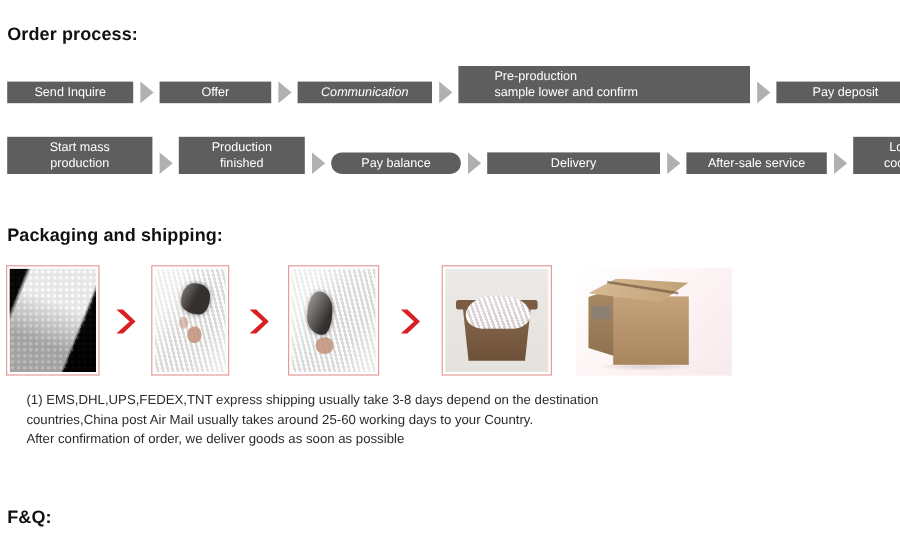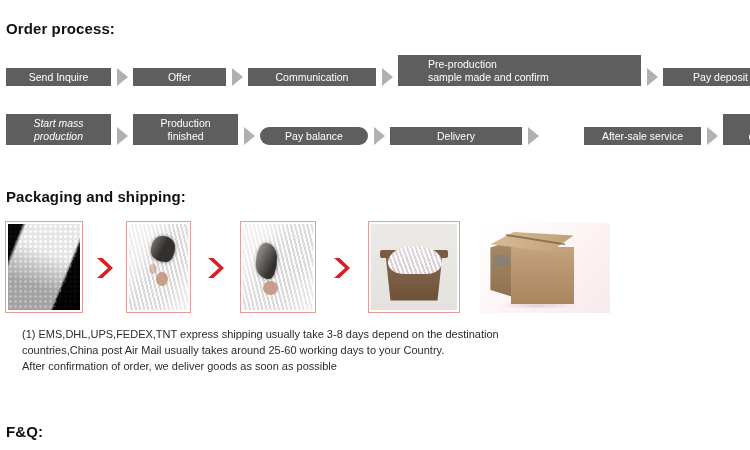--- a/index.html
+++ b/index.html
@@ -252,45 +252,45 @@
       <div class="tri"></div>
     </div>
     <div class="flow-box" style="width: 93px;">
       <div>
         <span class="line">Offer</span>
       </div>
     </div>
     <div class="flow-arrow">
       <div class="tri"></div>
     </div>
-    <div class="flow-box" style="width: 128px;">
+    <div class="flow-box" style="width: 112px; font-style: italic;">
       <div>
         <span class="line">Communication</span>
       </div>
     </div>
     <div class="flow-arrow">
       <div class="tri"></div>
     </div>
     <div class="flow-box align-left" style="width: 243px;">
       <div>
         <span class="line">Pre-production</span>
-        <span class="line">sample made and confirm</span>
+        <span class="line">sample lower and confirm</span>
       </div>
     </div>
     <div class="flow-arrow">
       <div class="tri"></div>
     </div>
     <div class="flow-box" style="width: 115px;">
       <div>
         <span class="line">Pay deposit</span>
       </div>
     </div>
   </div>
 <div id="flow-row-2" class="flow-row">
-    <div class="flow-box" style="width: 105px; font-style: italic;">
+    <div class="flow-box" style="width: 121px;">
       <div>
         <span class="line">Start mass</span>
         <span class="line">production</span>
       </div>
     </div>
     <div class="flow-arrow">
       <div class="tri"></div>
     </div>
     <div class="flow-box" style="width: 105px;">
       <div>
@@ -302,29 +302,29 @@
       <div class="tri"></div>
     </div>
     <div class="flow-box" style="width: 108px; border-radius: 15px;">
       <div>
         <span class="line">Pay balance</span>
       </div>
     </div>
     <div class="flow-arrow">
       <div class="tri"></div>
     </div>
-    <div class="flow-box" style="width: 132px;">
+    <div class="flow-box" style="width: 144px;">
       <div>
         <span class="line">Delivery</span>
       </div>
     </div>
     <div class="flow-arrow">
       <div class="tri"></div>
     </div>
-    <div class="flow-box" style="width: 117px; margin-left: 40px;">
+    <div class="flow-box" style="width: 117px;">
       <div>
         <span class="line">After-sale service</span>
       </div>
     </div>
     <div class="flow-arrow">
       <div class="tri"></div>
     </div>
     <div class="flow-box" style="width: 106px;">
       <div>
         <span class="line">Long time</span>

